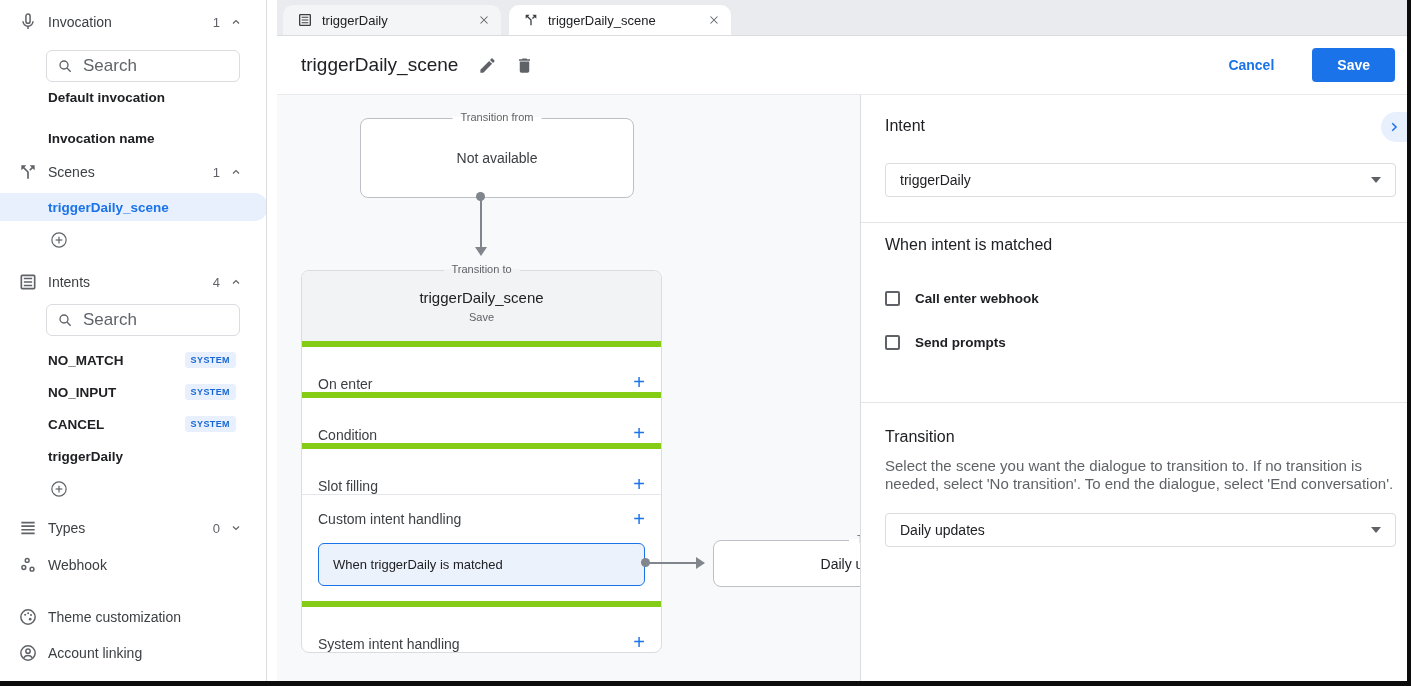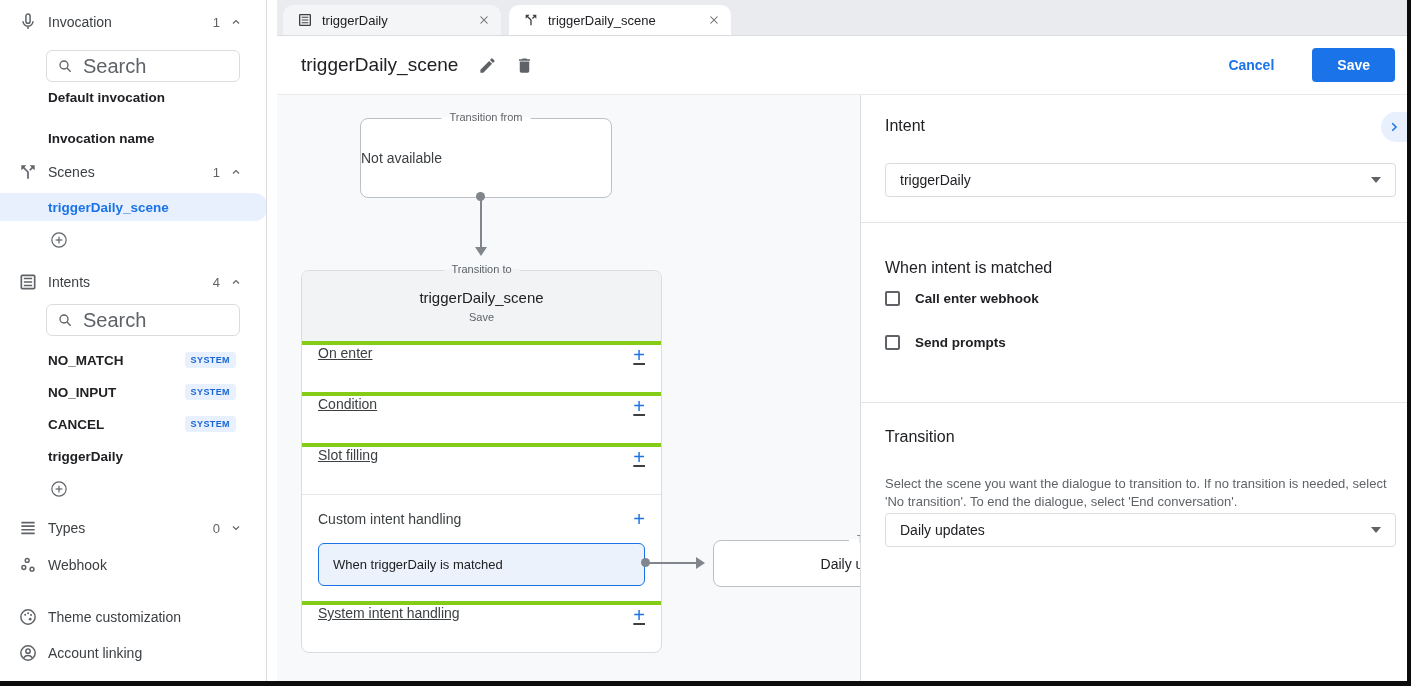--- a/index.html
+++ b/index.html
@@ -9,21 +9,21 @@
 
   
   .sidebar { position:absolute; left:0; top:0; width:267px; height:681px; background:#fff; border-right:1px solid #dadce0; overflow:hidden; }
   .side-head { display:flex; align-items:center; height:28px; padding:0 24px 0 18px; font-size:14px; color:#3c4043; cursor:pointer; }
   .side-head .sicon { width:20px; height:20px; margin-right:10px; color:#5f6368; flex:none; }
   .side-head .slabel { flex:1; }
   .side-head .scount { font-size:13px; color:#5f6368; margin-right:10px; }
   .side-head .chev { width:12px; height:12px; color:#5f6368; flex:none; }
   .searchbox { display:flex; align-items:center; height:32px; margin:14px 26px 0 46px; border:1px solid #dadce0; border-radius:6px; padding:0 10px; background:#fff; }
   .searchbox .sicon { width:16px; height:16px; color:#5f6368; margin-right:8px; flex:none; }
-  .searchbox input { border:none; outline:none; width:100%; font-size:20px; font-family:inherit; color:#202124; background:transparent; }
+  .searchbox input { border:none; outline:none; width:100%; font-size:17px; font-family:inherit; color:#202124; background:transparent; }
   .searchbox input::placeholder { color:#5f6368; }
   .side-item { display:flex; align-items:center; height:31px; padding:0 30px 0 48px; font-size:13.5px; font-weight:700; color:#202124; cursor:pointer; }
   .side-item .badge { margin-left:auto; background:#e8f0fe; color:#1967d2; font-size:9px; font-weight:700; letter-spacing:.4px; padding:3px 6px; border-radius:3px; }
   .side-item.selected { background:#e8f0fe; color:#1a73e8; width:268px; border-radius:0 16px 16px 0; height:28px; }
   .addbtn { width:18px; height:18px; margin:10px 0 0 50px; color:#5f6368; cursor:pointer; }
 
   
   .content { position:absolute; left:277px; top:0; width:1130px; height:681px; }
   .tabstrip { height:36px; background:#e9ebee; border-bottom:1px solid #dadce0; display:flex; align-items:flex-end; padding-left:6px; }
   .tab { height:30px; display:flex; align-items:center; padding:0 10px 0 14px; border-radius:10px 10px 0 0; font-size:13px; color:#202124; cursor:pointer; }
@@ -41,52 +41,52 @@
 
   .workspace { position:relative; height:586px; display:flex; }
 
   
   .canvas { position:relative; width:583px; height:100%; background:#f8f9fa; overflow:hidden; flex:none; }
   .node { position:absolute; background:#fff; border:1px solid #bdc1c6; border-radius:8px; }
   .legend { position:absolute; top:-8px; font-size:11px; color:#5f6368; padding:0 8px; white-space:nowrap; }
   .legend.center { left:50%; transform:translateX(-50%); }
   .legend.on-white { background:linear-gradient(#f8f9fa 50%, #ffffff 50%); }
   .legend.on-gray  { background:linear-gradient(#f8f9fa 50%, #f1f3f4 50%); }
-  .from-box { left:83px; top:23px; width:252px; height:80px; display:flex; align-items:center; font-size:14px; color:#3c4043; }
+  .from-box { left:83px; top:23px; width:274px; height:80px; display:flex; align-items:center; justify-content:center; font-size:14px; color:#3c4043; }
   .dot { position:absolute; width:9px; height:9px; border-radius:50%; background:#80868b; }
   .vline { position:absolute; width:2px; background:#80868b; }
   .hline { position:absolute; height:2px; background:#80868b; }
   .arr-down { position:absolute; width:0; height:0; border-left:6px solid transparent; border-right:6px solid transparent; border-top:9px solid #80868b; }
   .arr-right { position:absolute; width:0; height:0; border-top:6px solid transparent; border-bottom:6px solid transparent; border-left:9px solid #80868b; }
 
   .scene-box { position:absolute; left:24px; top:175px; width:361px; background:#fff; border:1px solid #dadce0; border-radius:8px; }
   .scene-head { height:70px; background:#f1f3f4; border-radius:8px 8px 0 0; display:flex; flex-direction:column; align-items:center; justify-content:center; }
   .scene-head .st { font-size:15px; color:#202124; margin-bottom:5px; }
   .scene-head .ss { font-size:11px; color:#5f6368; }
-  .scene-row { height:51px; border-top:4px solid #84cc16; display:flex; align-items:flex-start; padding:0 16px; font-size:14px; color:#3c4043;text-decoration:underline; }
+  .scene-row { height:51px; border-top:6px solid #84cc16; display:flex; align-items:flex-end; padding:0 16px; font-size:14px; color:#3c4043; }
   .plus { margin-left:auto; color:#1a73e8; font-size:20px; line-height:20px; cursor:pointer; }
   .custom-sec { border-top:1px solid #e3e6ea; padding-bottom:15px; }
   .custom-label { height:48px; display:flex; align-items:center; padding:0 16px; font-size:14px; color:#3c4043; }
   .intent-chip { margin:0 16px; height:43px; border:1.5px solid #1a73e8; border-radius:6px; background:#ecf2fc; display:flex; align-items:center; padding:0 14px; font-size:13px; color:#202124; cursor:pointer; }
 
   .target-box { left:436px; top:445px; width:300px; height:47px; display:flex; align-items:center; justify-content:center; font-size:14px; color:#202124; cursor:pointer; }
   .target-box .legend { left:135px; }
 
   
   .panel { position:relative; flex:1; background:#fff; border-left:1px solid #dadce0; overflow:hidden; }
   .p-h { position:absolute; left:24px; font-size:16px; color:#202124; }
   .chev-pill { position:absolute; right:0; top:17px; width:26px; height:30px; background:#e8f0fe; border-radius:16px 0 0 16px; display:flex; align-items:center; justify-content:center; cursor:pointer; }
   .chev-pill svg { width:14px; height:14px; color:#1a73e8; }
   .select { position:absolute; left:24px; right:11px; height:34px; border:1px solid #dadce0; border-radius:4px; display:flex; align-items:center; padding:0 14px; font-size:14px; color:#202124; cursor:pointer; background:#fff; }
   .caret { margin-left:auto; width:0; height:0; border-left:5px solid transparent; border-right:5px solid transparent; border-top:6px solid #5f6368; }
   .p-div { position:absolute; left:0; right:0; border-top:1px solid #e3e5e8; }
   .chk-row { position:absolute; left:24px; display:flex; align-items:center; cursor:pointer; }
   .chk-box { width:15px; height:15px; border:2px solid #5f6368; border-radius:2px; margin-right:15px; background:#fff; }
   .chk-lbl { font-size:13.5px; font-weight:700; color:#202124; }
-  .p-desc { position:absolute; left:24px; width:516px; font-size:13px; line-height:18px; color:#5f6368;margin-top:18px; }
+  .p-desc { position:absolute; left:24px; width:516px; font-size:15px; line-height:18px; color:#5f6368; }
 
   .edge-right { position:absolute; top:0; right:0; width:4px; height:686px; background:#0c0c0c; z-index:40; }
   .edge-bottom { position:absolute; left:0; bottom:0; width:1411px; height:5px; background:#0c0c0c; z-index:40; }
 </style>
 </head>
 <body>
 
 <div class="app">
 
   <aside class="sidebar">
@@ -328,21 +328,21 @@
             </svg>
         </div>
 
         <div class="select" style="top:68px">
           <span>triggerDaily</span>
           <span class="caret"></span>
         </div>
 
         <div class="p-div" style="top:127px"></div>
 
-        <div class="p-h" style="top:164px">When intent is matched</div>
+        <div class="p-h" style="top:141px">When intent is matched</div>
 
         <div class="chk-row" style="top:196px">
           <span class="chk-box"></span>
           <span class="chk-lbl">Call enter webhook</span>
         </div>
         <div class="chk-row" style="top:240px">
           <span class="chk-box"></span>
           <span class="chk-lbl">Send prompts</span>
         </div>
 

